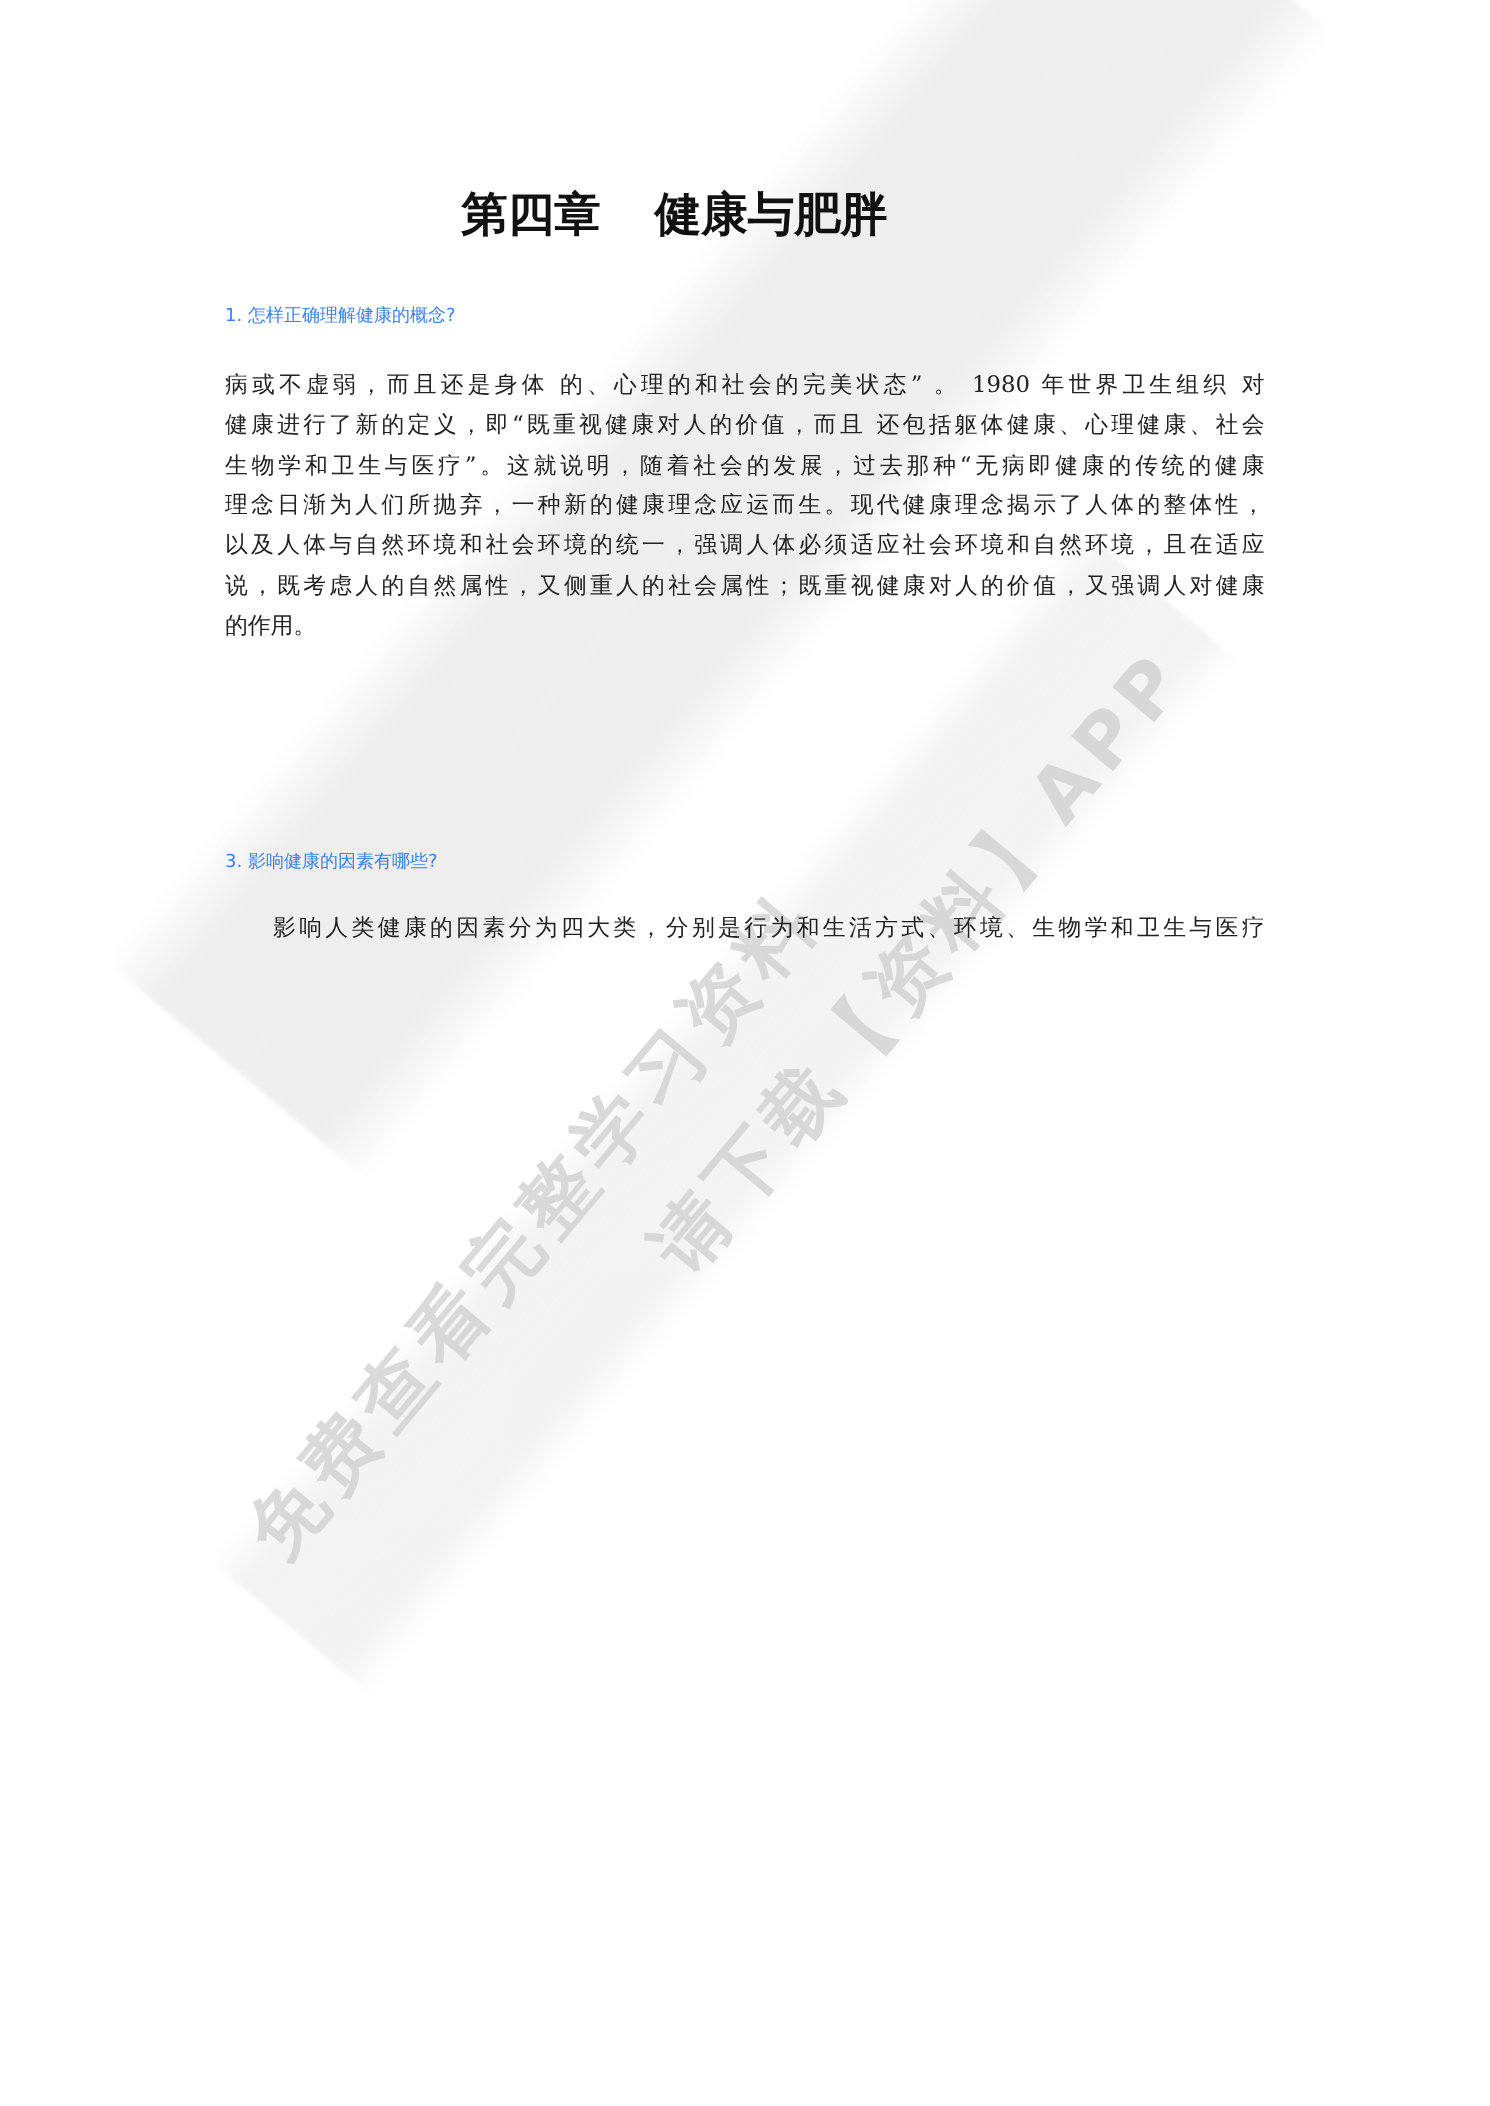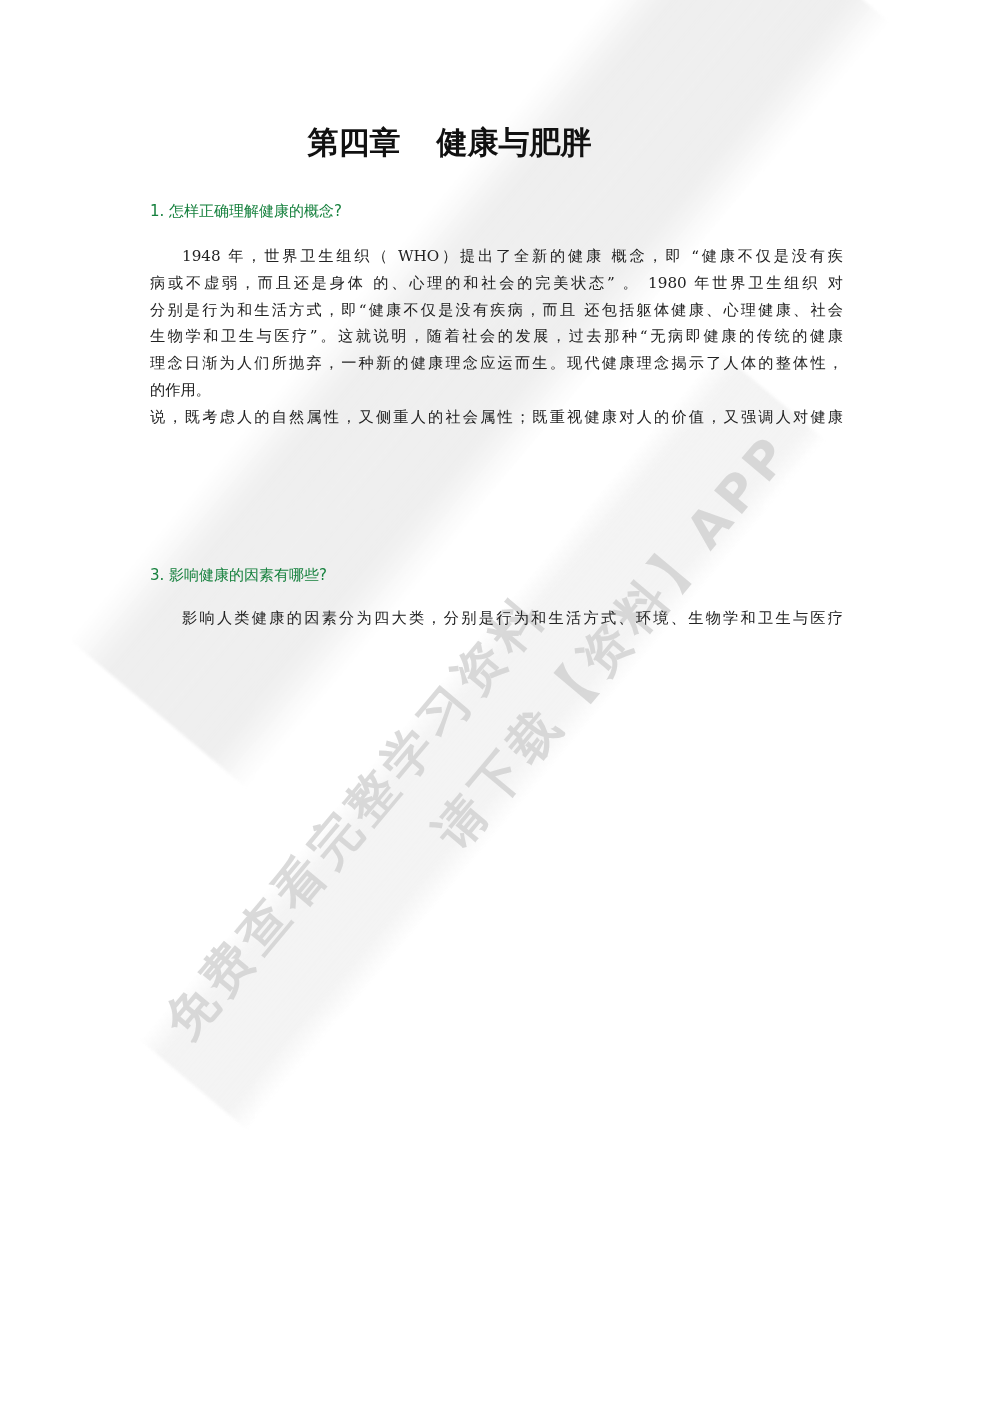--- a/index.html
+++ b/index.html
@@ -40,21 +40,21 @@
       text-align: center;
       font-family: "DejaVu Sans", sans-serif;
       font-weight: bold; font-size: 31px; color: #111;
       word-spacing: 0;
     }
     .chapter-title .gap { display: inline-block; width: 36px; }
 
     .q-heading {
       position: absolute; left: 150px;
       font-family: "DejaVu Sans", sans-serif;
-      font-size: 15px; color: #15803d;
+      font-size: 12px; color: #3b82f6;
     }
     .q1 { top: 202px; }
     .q3 { top: 566px; }
 
     .para {
       position: absolute; left: 150px; width: 693px;
       font-family: "DejaVu Serif", serif;
       font-size: 15.2px; line-height: 26.8px; color: #222;
       text-align: justify;
     }
@@ -73,27 +73,27 @@
   <div class="watermark-text wm1">免费查看完整学习资料</div>
   <div class="watermark-text wm2">请下载【资料】APP</div>
 
   <div class="content">
     <div class="chapter-title">
       <span>第四章</span><span class="gap"></span><span>健康与肥胖</span>
     </div>
 
     <div class="q-heading q1">1. 怎样正确理解健康的概念?</div>
     <div class="para p1">
-      <span class="line indent">1948 年，世界卫生组织（ WHO）提出了全新的健康 概念，即 “健康不仅是没有疾</span>
       <span class="line">病或不虚弱，而且还是身体 的、心理的和社会的完美状态” 。 1980 年世界卫生组织 对</span>
-      <span class="line">分别是行为和生活方式，即“健康不仅是没有疾病，而且 还包括躯体健康、心理健康、社会</span>
+      <span class="line">健康进行了新的定义，即“既重视健康对人的价值，而且 还包括躯体健康、心理健康、社会</span>
       <span class="line">生物学和卫生与医疗”。这就说明，随着社会的发展，过去那种“无病即健康的传统的健康</span>
       <span class="line">理念日渐为人们所抛弃，一种新的健康理念应运而生。现代健康理念揭示了人体的整体性，</span>
+      <span class="line">以及人体与自然环境和社会环境的统一，强调人体必须适应社会环境和自然环境，且在适应</span>
+      <span class="line">说，既考虑人的自然属性，又侧重人的社会属性；既重视健康对人的价值，又强调人对健康</span>
       <span class="line last">的作用。</span>
-      <span class="line">说，既考虑人的自然属性，又侧重人的社会属性；既重视健康对人的价值，又强调人对健康</span>
     </div>
 
     <div class="q-heading q3">3. 影响健康的因素有哪些?</div>
     <div class="para p3">
       <span class="line indent">影响人类健康的因素分为四大类，分别是行为和生活方式、环境、生物学和卫生与医疗</span>
     </div>
   </div>
 </div>
 
 </body></html>

